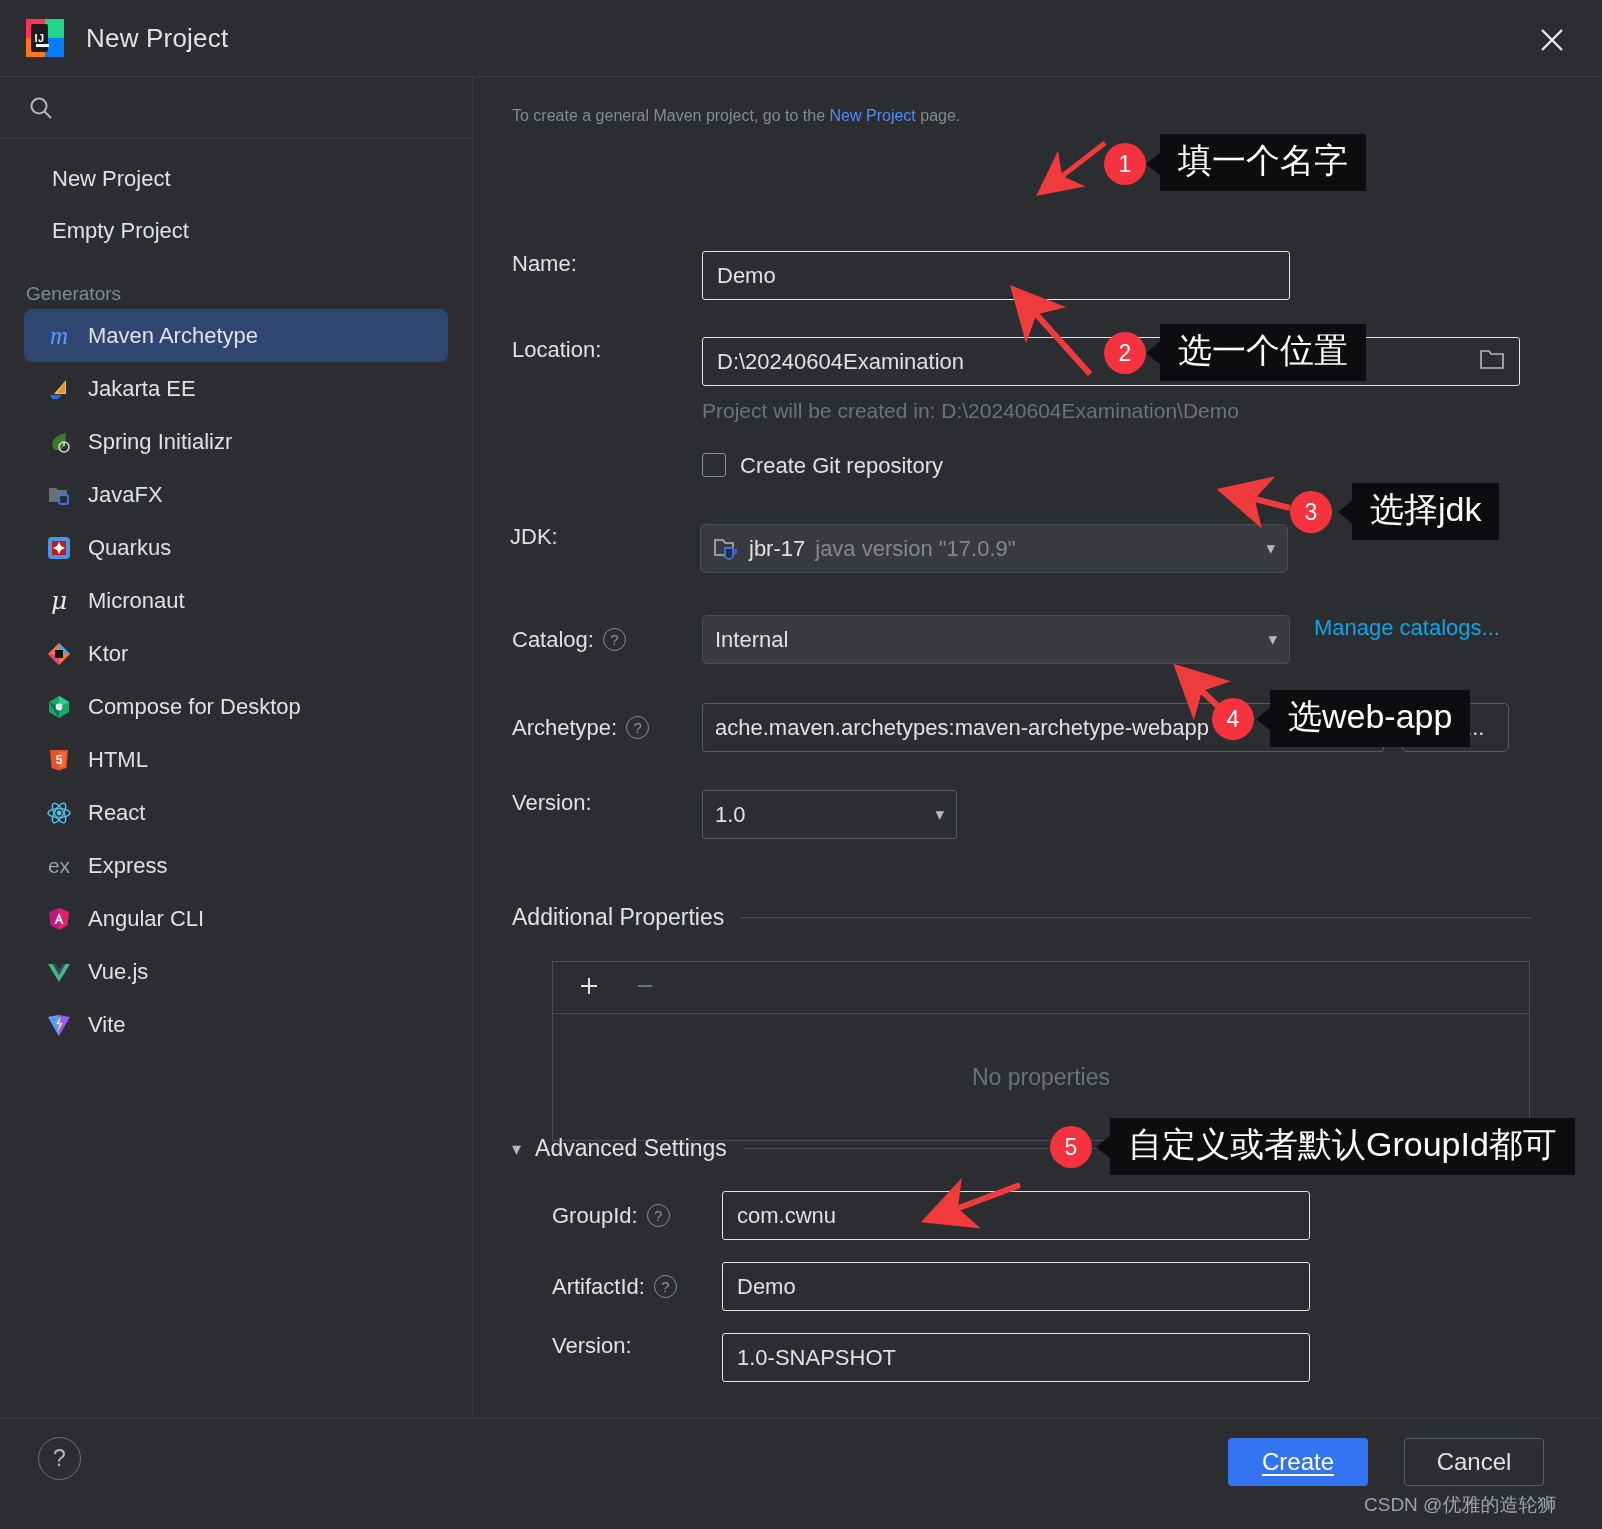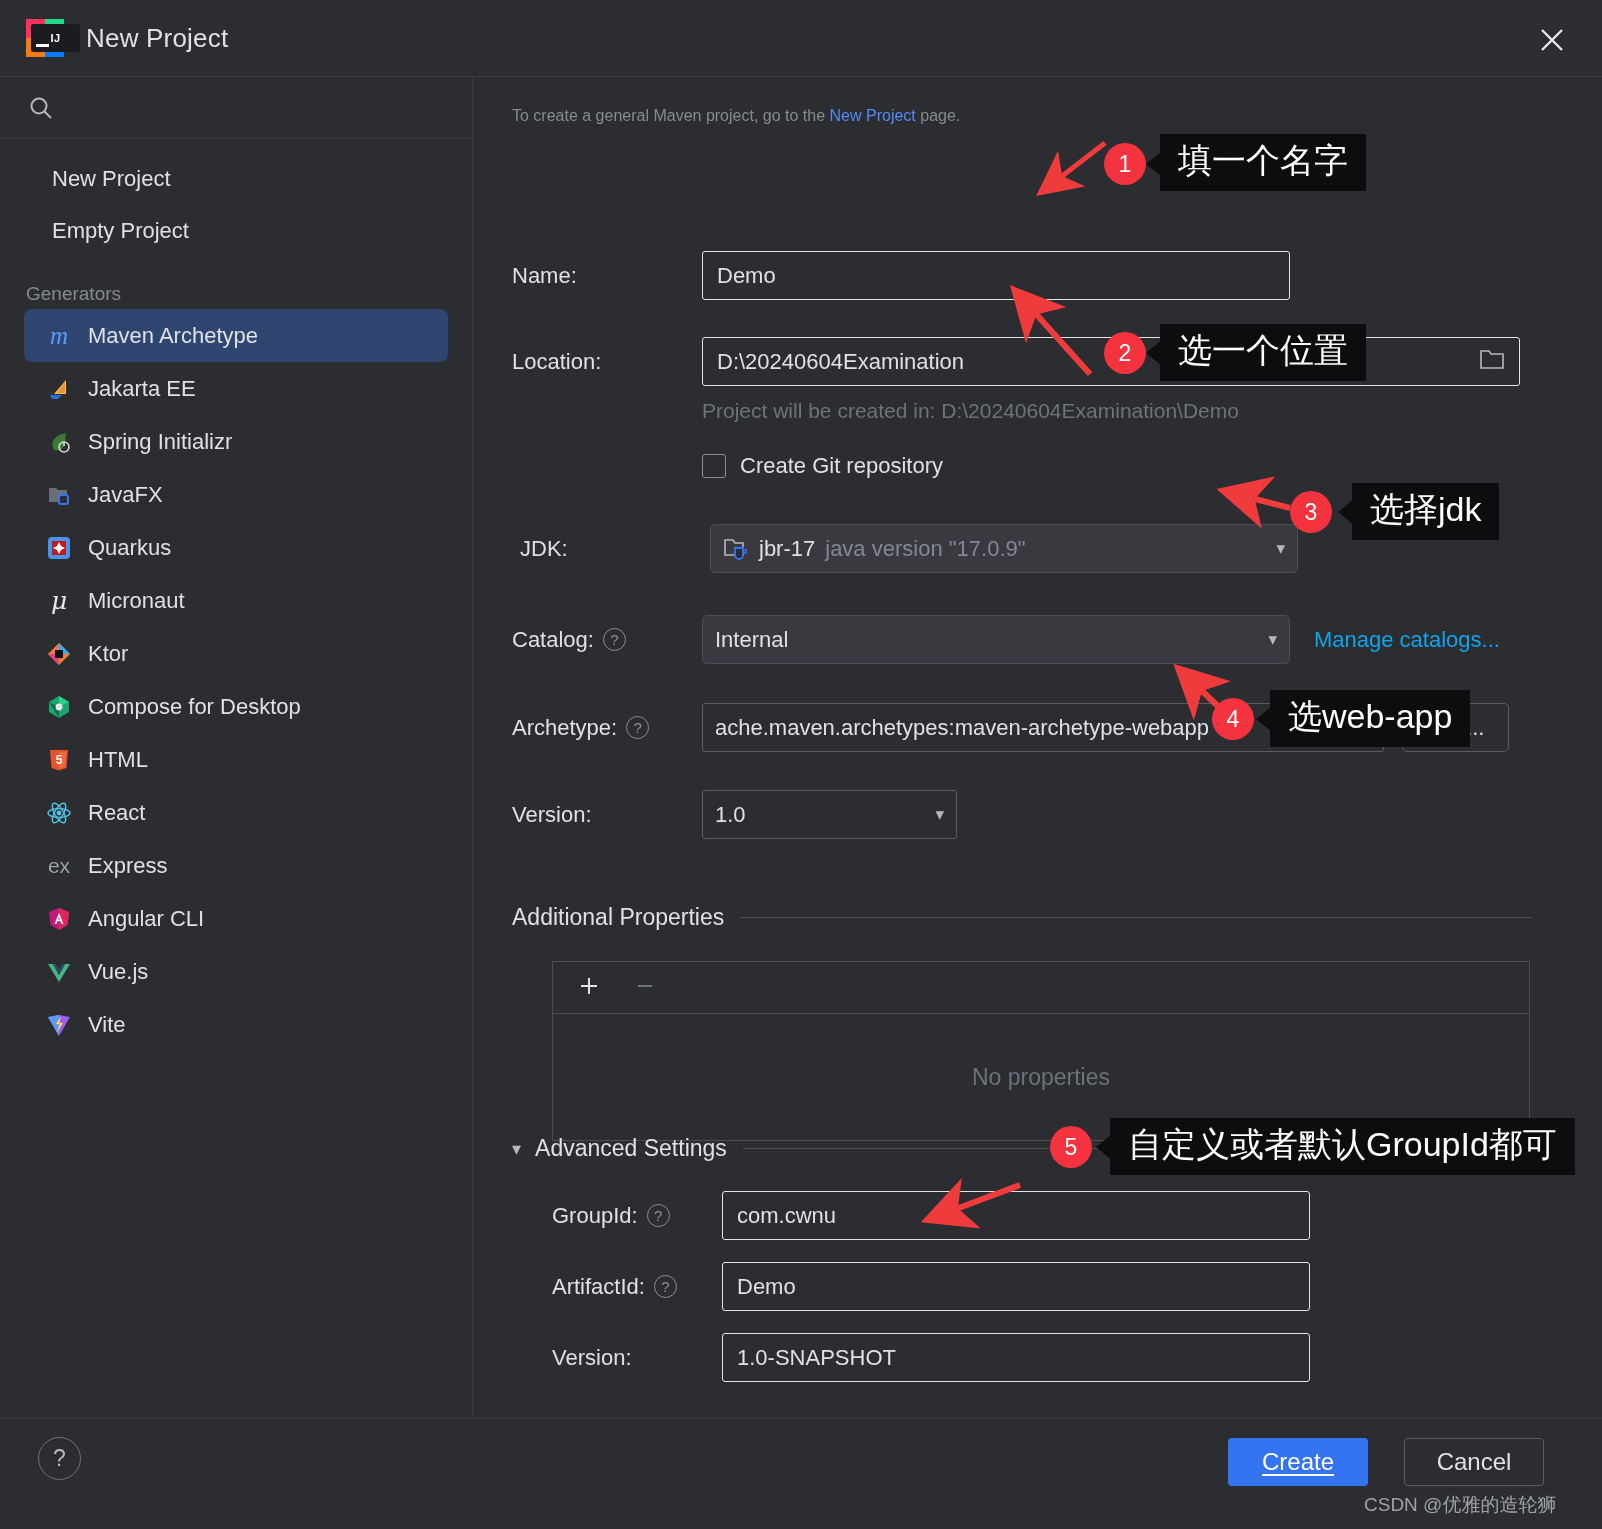--- a/index.html
+++ b/index.html
@@ -24,21 +24,21 @@
     border-bottom: 1px solid #393b40;
     display: flex; align-items: center;
   }
   .ij-logo { margin-left: 26px; width: 38px; height: 38px; position: relative; }
   .ij-logo .q { position: absolute; width: 19px; height: 19px; }
   .ij-logo .q1 { left: 0; top: 0; background: #fe315d; }
   .ij-logo .q2 { left: 19px; top: 0; background: #21d789; }
   .ij-logo .q3 { left: 0; top: 19px; background: #f97a12; }
   .ij-logo .q4 { left: 19px; top: 19px; background: #087cfa; }
   .ij-logo .inner {
-    position: absolute; left: 5px; top: 5px; width: 49px; height: 28px;
+    position: absolute; left: 5px; top: 5px; width: 17px; height: 28px;
     background: #1b1b20; border-radius: 2px;
     color: #fff; font-size: 11px; font-weight: bold;
     display: flex; align-items: center; justify-content: center;
     letter-spacing: .5px;
   }
   .ij-logo .underline {
     position: absolute; left: 10px; top: 25px; width: 13px; height: 3px; background: #fff;
   }
   .title-text {
     margin-left: 22px; font-size: 26px; color: #dfe1e5; letter-spacing: .2px;
@@ -89,21 +89,21 @@
     width: 1128px; height: 1341px;
     background: #2b2d30;
     overflow: hidden;
   }
   .hint {
     position: absolute; left: 38px; top: 30px;
     font-size: 16px; color: #868a91;
   }
   .hint a { color: #548af7; text-decoration: none; }
 
-  .frow { position: absolute; display: flex; align-items: center; }
+  .frow { position: absolute; display: flex; }
   .flabel { font-size: 22px; color: #dfe1e5; }
 
   .finput {
     background: #2b2d30; border: 1px solid #e5e5e5; border-radius: 3px;
     height: 49px; display: flex; align-items: center;
     padding: 0 14px; font-size: 22px; color: #dfe1e5;
   }
   .fcombo {
     background: #383a3f; border: 1px solid #4b4e54; border-radius: 5px;
     height: 49px; display: flex; align-items: center;
@@ -415,21 +415,21 @@
       </div>
     </div>
 
     <div class="subnote" style="left:228px; top:322px;">Project will be created in: D:\20240604Examination\Demo</div>
 
     <div class="frow" style="left:228px; top:376px;">
       <div class="checkbox-sq"></div>
       <div class="flabel">Create Git repository</div>
     </div>
 
-    <div class="frow" style="left:46px; top:447px;">
+    <div class="frow" style="left:36px; top:447px;">
       <div class="flabel" style="width:190px;">JDK:</div>
       <div class="fcombo" style="width:588px;">
         <span style="display:flex;align-items:center;">
           <span style="margin-right:10px;display:inline-flex;">
             <svg width="26" height="24" viewBox="0 0 26 24">
               <path d="M2 3 L10 3 L12 6 L20 6 L20 18 L2 18 Z" fill="none" stroke="#b6b8bd" stroke-width="1.6"></path>
               <path d="M12 11 L20 11 L20 18 A4 4 0 0 1 12 18 Z" fill="#2b2d30" stroke="#3574f0" stroke-width="1.8"></path>
               <path d="M20 13 L23 13 L23 16 L20 16" fill="none" stroke="#3574f0" stroke-width="1.6"></path>
             </svg>
           </span>

